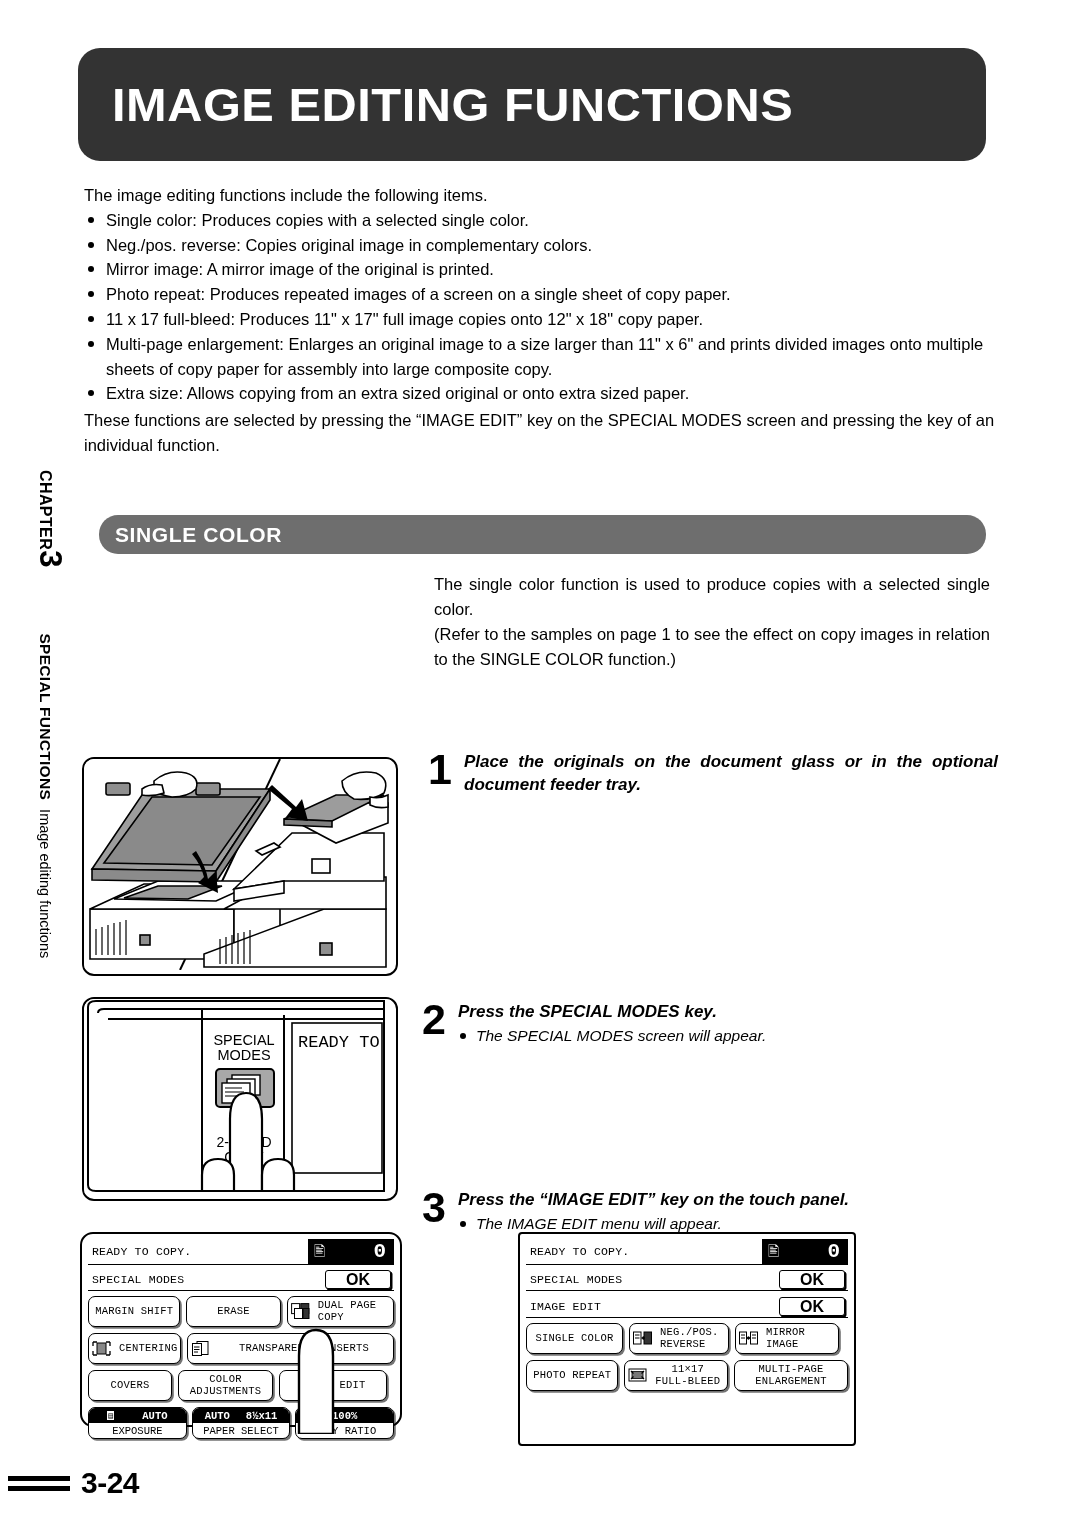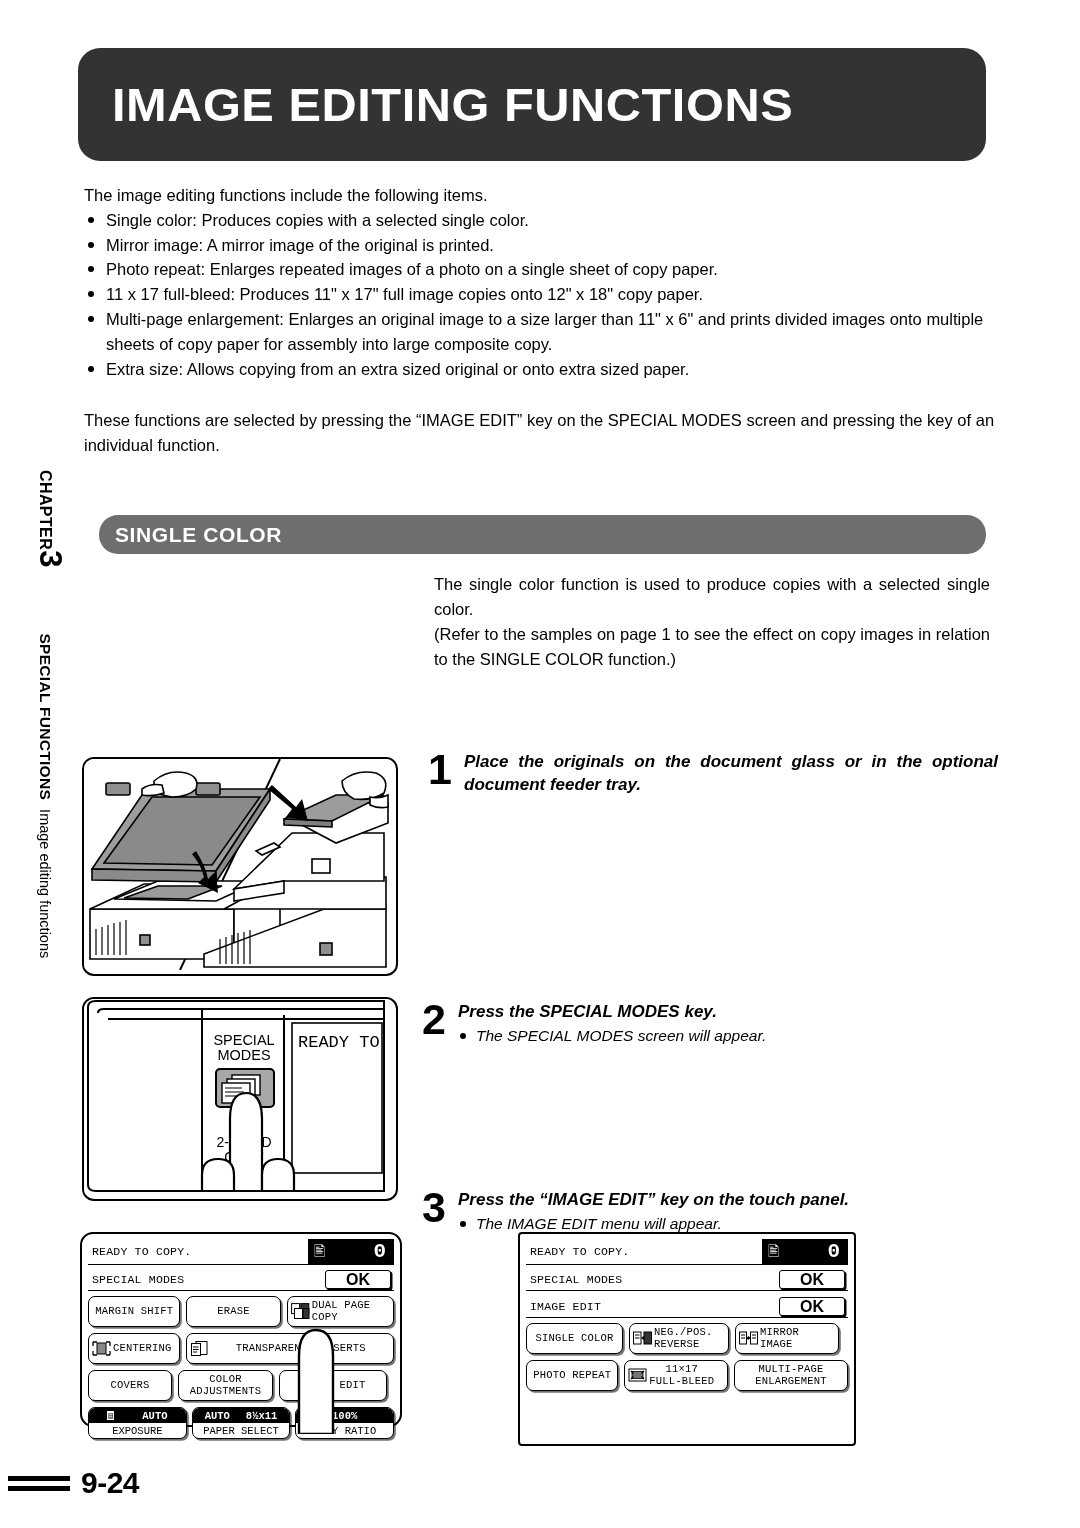--- a/index.html
+++ b/index.html
@@ -298,21 +298,21 @@
     justify-content: center;
     text-align: center;
     line-height: 11.5px;
     box-sizing: border-box;
     padding: 2px 3px;
     height: 31px;
   }
   .lcdkey.with-icon {
     justify-content: flex-start;
     text-align: left;
-    gap: 2px;
+    gap: 8px;
   }
   .lcdkey .kicon {
     width: 19px;
     height: 17px;
     flex: 0 0 19px;
     position: relative;
   }
   .lcdkey .kicon svg { display: block; }
 
   .bottom-row {
@@ -391,22 +391,23 @@
 <body>
 
 <div class="title-banner">
   <span class="title-text">IMAGE EDITING FUNCTIONS</span>
 </div>
 
 <div class="intro">
   <p class="lead">The image editing functions include the following items.</p>
   <ul class="bullets">
     <li><span class="dot"></span><span>Single color: Produces copies with a selected single color.</span></li>
+    <li><span class="dot"></span><span>Neg./pos. reverse: Copies original image in complementary colors.</span></li>
     <li><span class="dot"></span><span>Mirror image: A mirror image of the original is printed.</span></li>
-    <li><span class="dot"></span><span>Photo repeat: Enlarges repeated images of a photo on a single sheet of copy paper.</span></li>
+    <li><span class="dot"></span><span>Photo repeat: Produces repeated images of a screen on a single sheet of copy paper.</span></li>
     <li><span class="dot"></span><span>11 x 17 full-bleed: Produces 11" x 17" full image copies onto 12" x 18" copy paper.</span></li>
     <li><span class="dot"></span><span>Multi-page enlargement: Enlarges an original image to a size larger than 11" x 6" and prints divided images onto multiple sheets of copy paper for assembly into large composite copy.</span></li>
     <li><span class="dot"></span><span>Extra size: Allows copying from an extra sized original or onto extra sized paper.</span></li>
   </ul>
 </div>
 
 <div class="para2">These functions are selected by pressing the “IMAGE EDIT” key on the SPECIAL MODES screen and pressing the key of an individual function.</div>
 
 <div class="section-banner">
   <span class="sec-text">SINGLE COLOR</span>
@@ -724,14 +725,14 @@
 ENLARGEMENT</div>
   </div>
 
 </div>
 
 <div class="footer">
   <span class="rule">
       <span></span>
       <span></span>
     </span>
-  <span class="pg">9-24</span>
+  <span class="pg">3-24</span>
 </div>
 
 </body></html>

